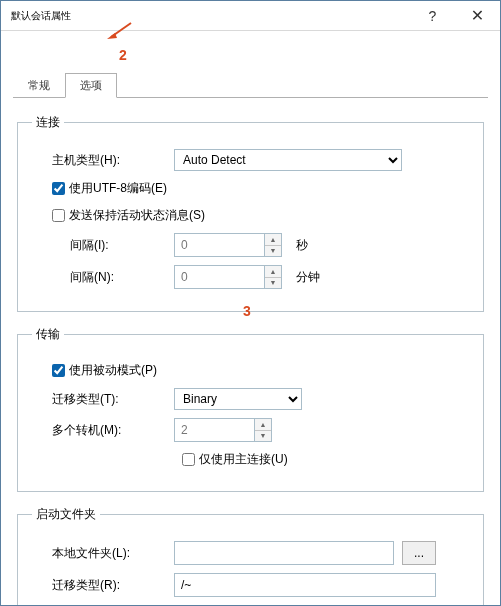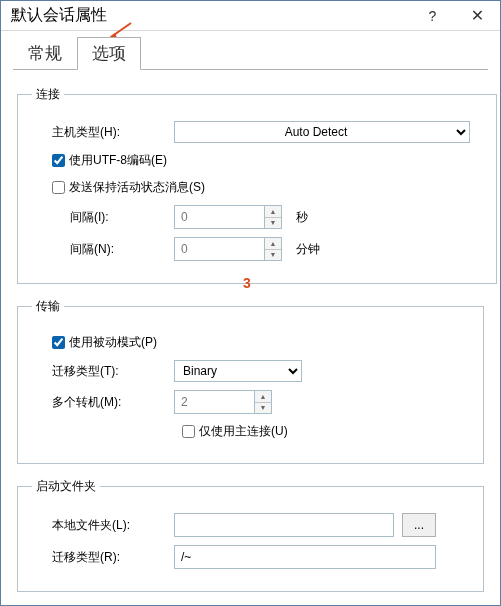--- a/index.html
+++ b/index.html
@@ -19,21 +19,21 @@
     overflow: hidden;
   }
   .titlebar {
     height: 30px;
     background: #fff;
     display: flex;
     align-items: center;
     padding-left: 10px;
     border-bottom: 1px solid #d9d9d9;
   }
-  .titlebar-title { flex: 1; font-size: 16px; font-family: Liberation Mono, monospace; }
+  .titlebar-title { flex: 1; font-size: 10px; font-family: Liberation Mono, monospace; }
   .titlebar-btn {
     width: 45px;
     height: 30px;
     display: flex;
     align-items: center;
     justify-content: center;
     font-size: 14px;
     color: #333;
   }
   .help-btn { font-size: 14px; }
@@ -41,29 +41,30 @@
   .tabs {
     display: flex;
     padding: 6px 12px 0 12px;
     align-items: flex-end;
     position: relative;
   }
   .tab {
     padding: 4px 14px;
     border: 1px solid transparent;
     margin-right: 0;
-    font-size: 17px;
+    font-size: 11px;
     color: #333;
   }
   .tab.active {
     border: 1px solid #b0b0b0;
     border-bottom: 1px solid #fff;
     background: #fff;
     position: relative;
     z-index: 2;
+    margin-top: 36px;
   }
   .tab-border {
     position: absolute;
     left: 12px; right: 12px;
     bottom: 0;
     height: 1px;
     background: #b0b0b0;
     z-index: 1;
   }
   .annot {
@@ -109,21 +110,21 @@
     margin-left: 4px;
   }
   .checkbox input { margin-right: 4px; }
   select {
     border: 1px solid #a9bdc9;
     height: 22px;
     font-size: 12px;
     padding: 0 4px;
     background: #fff;
   }
-  .wide-select { width: 296px; text-align: center; }
+  .wide-select { width: 228px; }
   .med-select { width: 128px; }
   .spinner-wrap {
     display: flex;
     align-items: center;
   }
   .spinner-input {
     width: 90px;
     height: 24px;
     border: 1px solid #a9bdc9;
     border-right: none;

